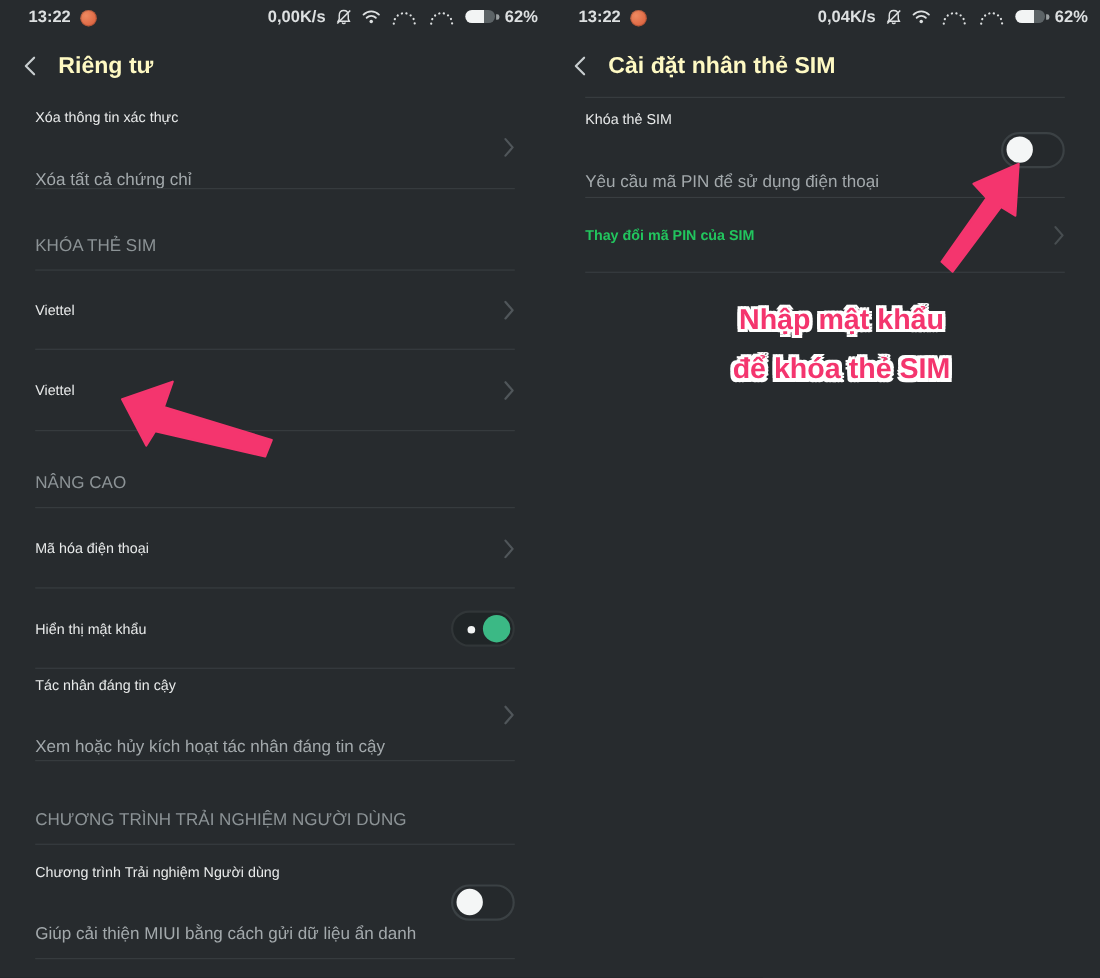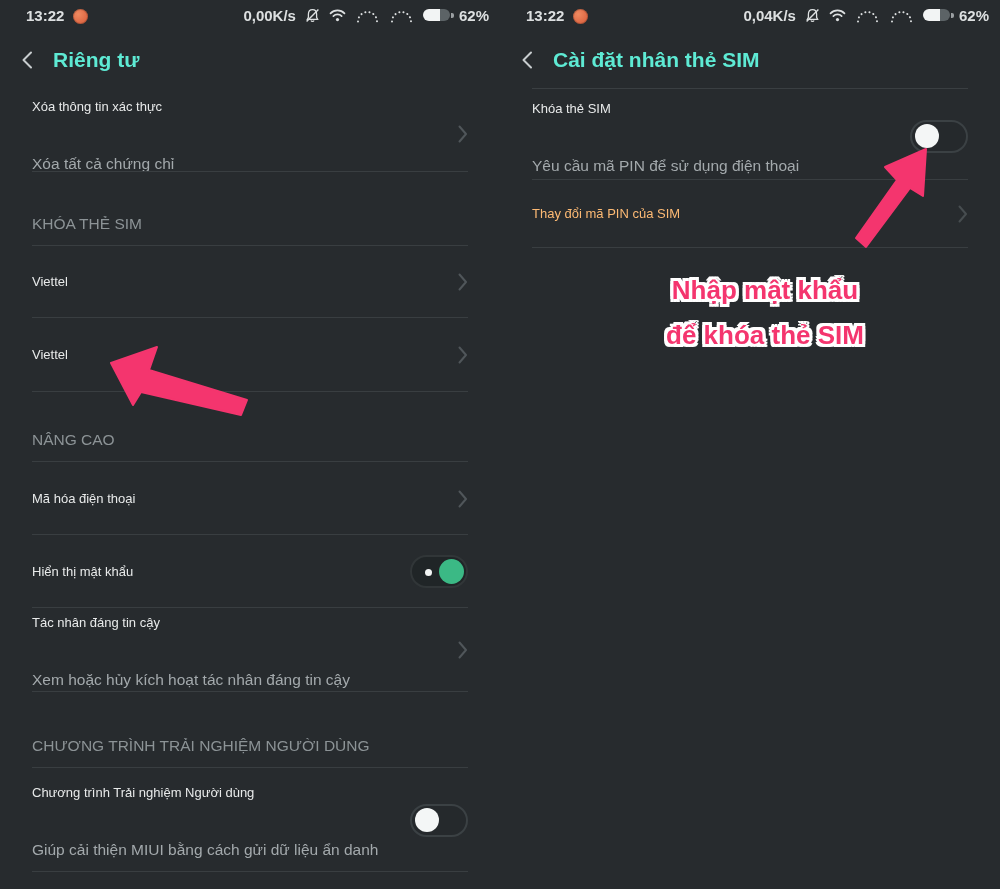--- a/index.html
+++ b/index.html
@@ -20,33 +20,33 @@
     background:radial-gradient(circle at 35% 35%, #ef8a61, #dd6743 70%);
     box-shadow:inset 0 0 0 1px rgba(0,0,0,.18);}
   .battery{position:relative;width:27px;height:12px;border-radius:6px;
     background:linear-gradient(90deg,#f2f4f4 0 62%, #5c6366 62% 100%);}
   .battery:after{content:"";position:absolute;right:-4px;top:3.5px;width:3px;height:5px;
     border-radius:0 2px 2px 0;background:#9ba0a2;}
 
   
   .appheader{position:absolute;top:36px;left:0;right:0;height:48px;
     display:flex;align-items:center;padding-left:20px;gap:19px;}
-  .apptitle{color:#5eead4;font-size:21px;font-weight:700;}
+  .apptitle{color:#fef9c3;font-size:21px;font-weight:700;}
   .hdr-divider{position:absolute;top:88px;left:32px;right:32px;height:0;
     border-bottom:1px solid #3a3f42;}
 
   
   .row{position:absolute;left:0;right:0;padding:0 32px;display:flex;
     align-items:center;}
   .row.divided:after{content:"";position:absolute;left:32px;right:32px;bottom:0;
     border-bottom:1px solid #393e41;}
   .row-main{display:flex;flex-direction:column;justify-content:center;gap:5px;flex:1;min-width:0;padding-right:14px;}
   .row-title{color:#e8eaea;font-size:13px;line-height:26px;}
   .row-sub{color:#a3a9ac;font-size:15.5px;line-height:20px;margin-top:29px;}
-  .row-title.disabled{color:#fdba74;}
+  .row-title.disabled{color:#22c55e;font-weight:bold;}
   .section-label{position:absolute;left:32px;bottom:13px;color:#8c9396;font-size:15.5px;}
   .chev{flex:0 0 auto;}
 
   
   .toggle{position:relative;flex:0 0 auto;width:58px;height:33px;border-radius:17px;}
   .toggle.off{background:#25292c;border:2px solid #3b4144;}
   .toggle.off .knob{position:absolute;left:3px;top:2.5px;width:24px;height:24px;
     border-radius:50%;background:#f4f6f6;}
   .toggle.on{background:#202527;border:2px solid #313638;}
   .toggle.on .dot{position:absolute;left:13px;top:12px;width:7px;height:7px;border-radius:50%;background:#f2f4f4;}

